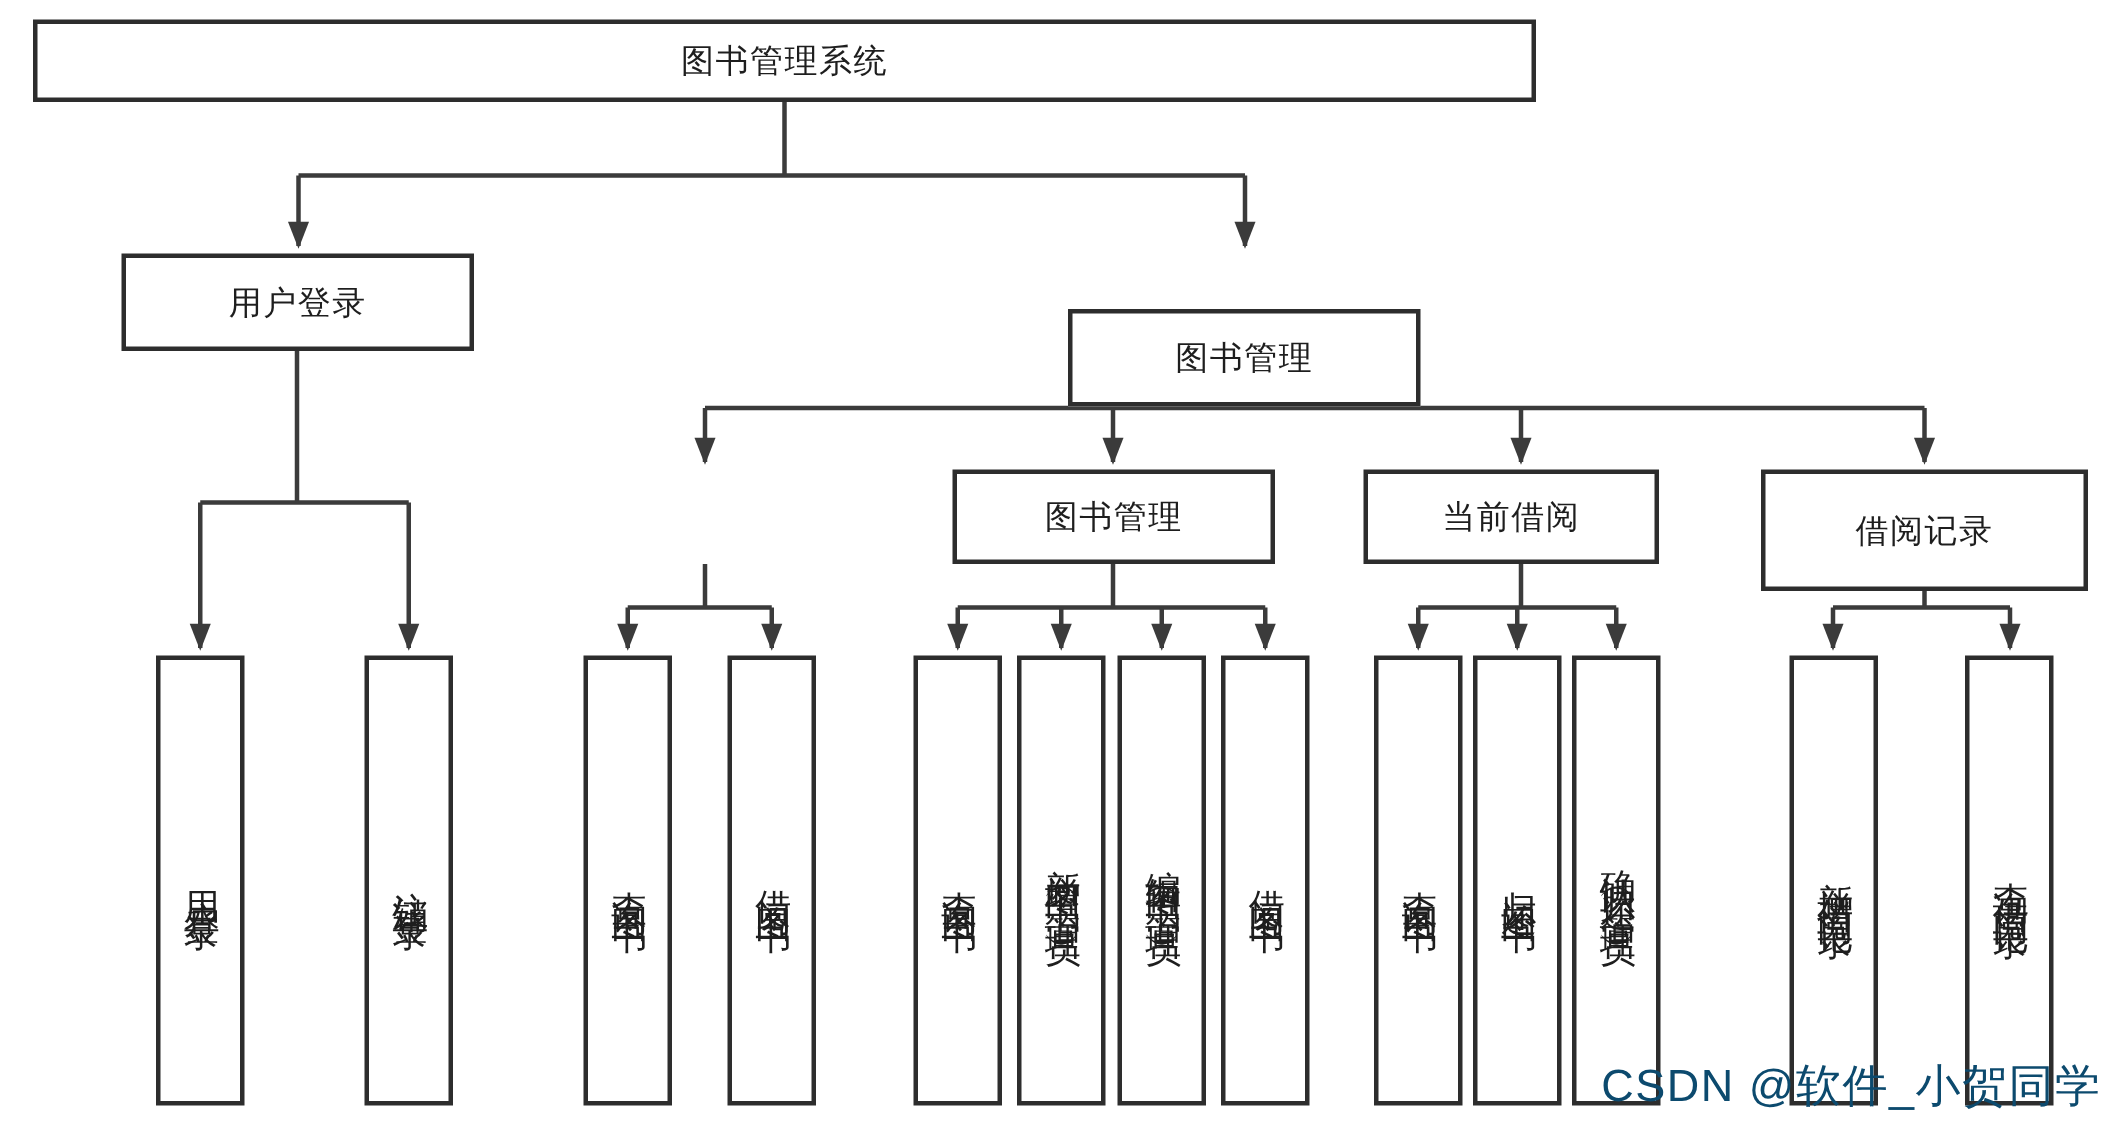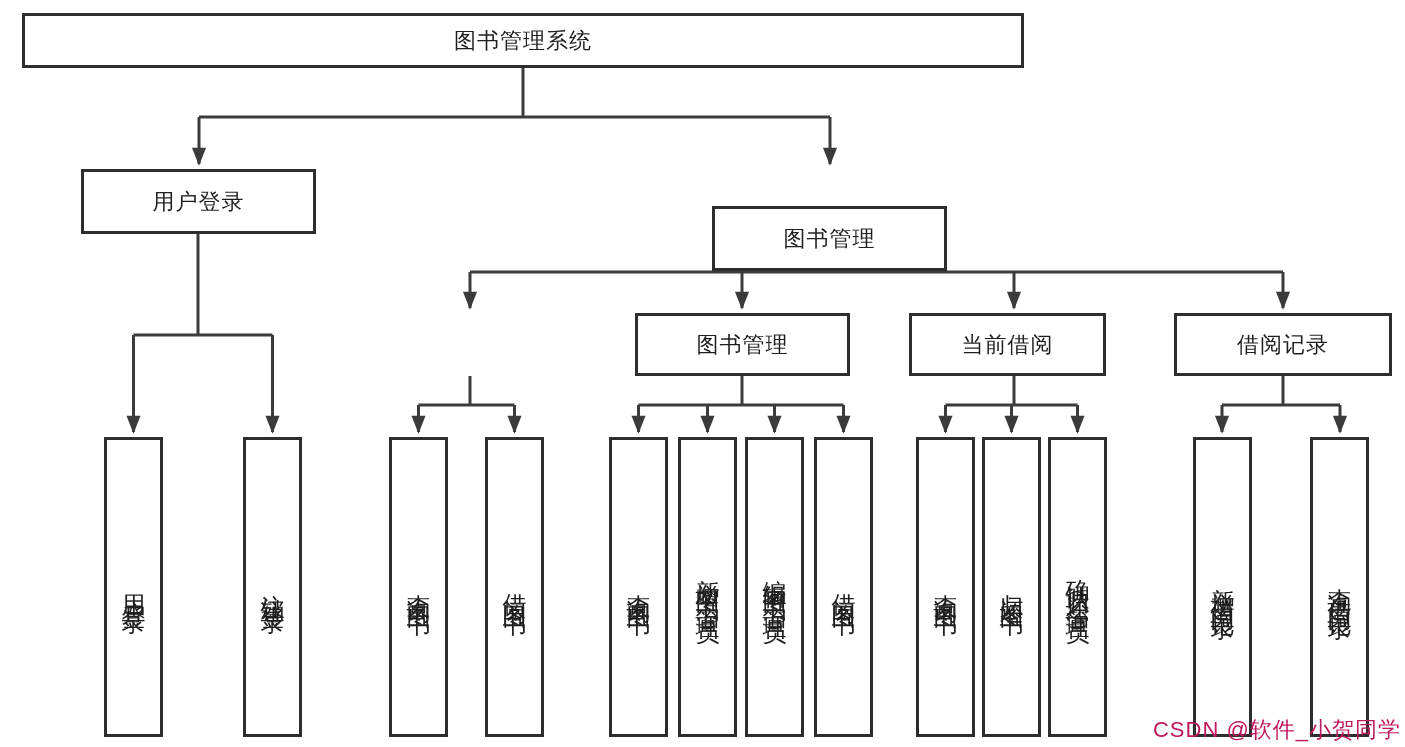--- a/index.html
+++ b/index.html
@@ -36,22 +36,22 @@
     text-orientation: mixed;
     font-size: 24px;
     letter-spacing: 6px;
     line-height: 1;
     color: #1e1e1e;
   }
   .watermark {
     position: absolute;
     right: 4px;
     bottom: 2px;
-    font-size: 22px;
-    color: #be185d;
+    font-size: 30px;
+    color: #0c4a6e;
     letter-spacing: 1px;
     z-index: 5;
     white-space: nowrap;
   }
 </style>
 </head>
 <body>
 
 <div id="stage">
 
@@ -108,21 +108,21 @@
   <div class="node hnode" style="left:712px; top:169px; width:235px; height:65px;margin-top:37px;">
     <span>图书管理</span>
   </div>
 
   <div class="node hnode" style="left:635px; top:313px; width:215px; height:63px;">
     <span>图书管理</span>
   </div>
   <div class="node hnode" style="left:909px; top:313px; width:197px; height:63px;">
     <span>当前借阅</span>
   </div>
-  <div class="node hnode" style="left:1174px; top:313px; width:218px; height:63px;">
+  <div class="node hnode" style="left:1174px; top:313px; width:218px; height:81px;">
     <span>借阅记录</span>
   </div>
 
   <div class="node leaf" style="left:104px;">
     <span class="vtext">用户登录</span>
   </div>
   <div class="node leaf" style="left:243px;">
     <span class="vtext">注销登录</span>
   </div>
 

